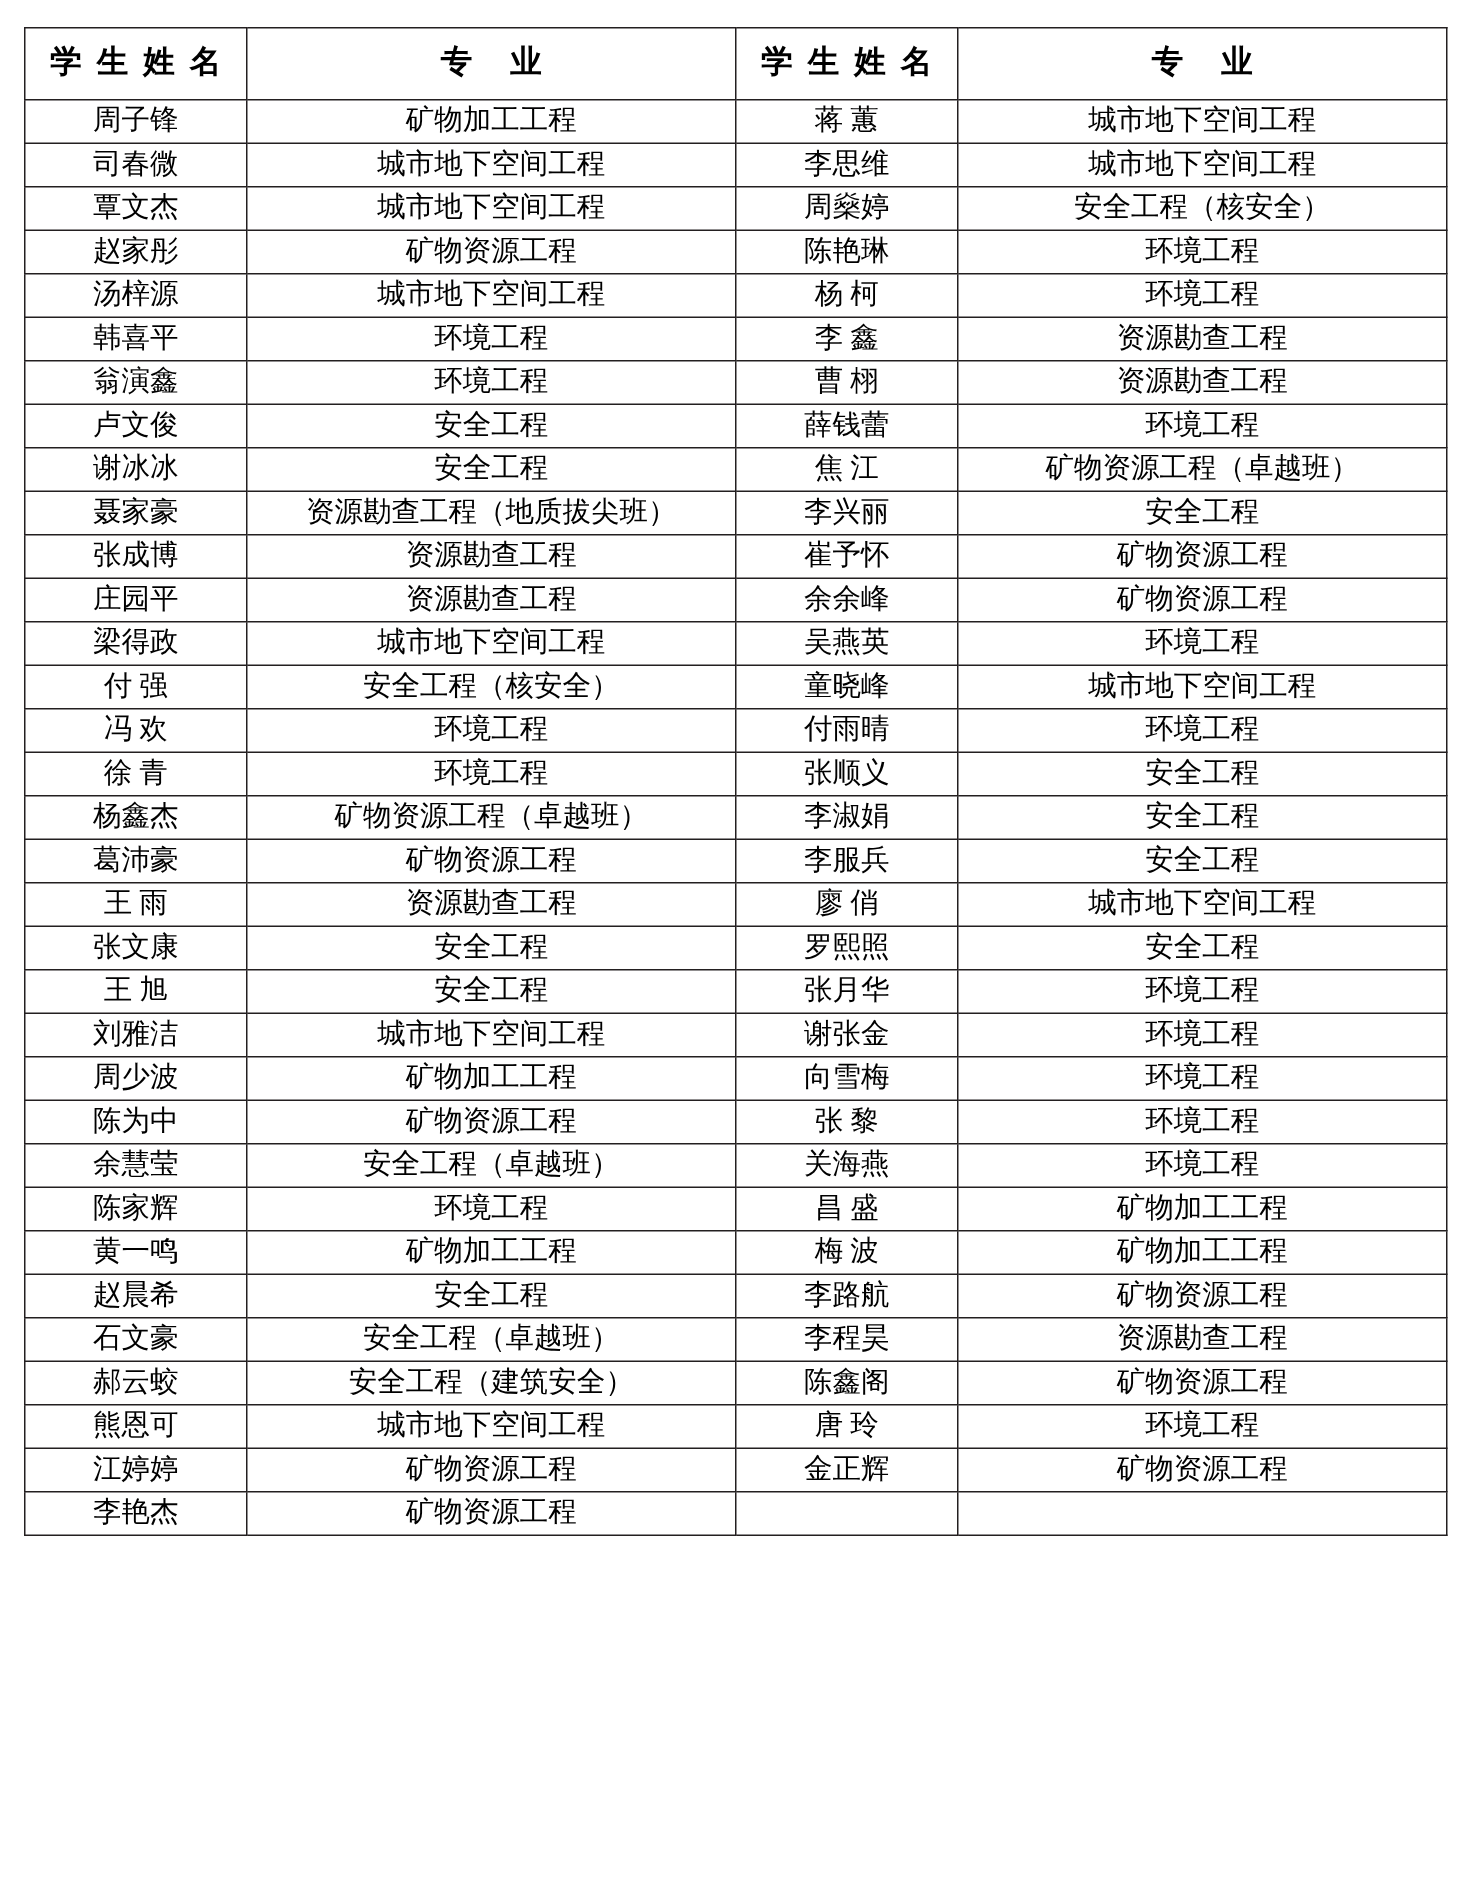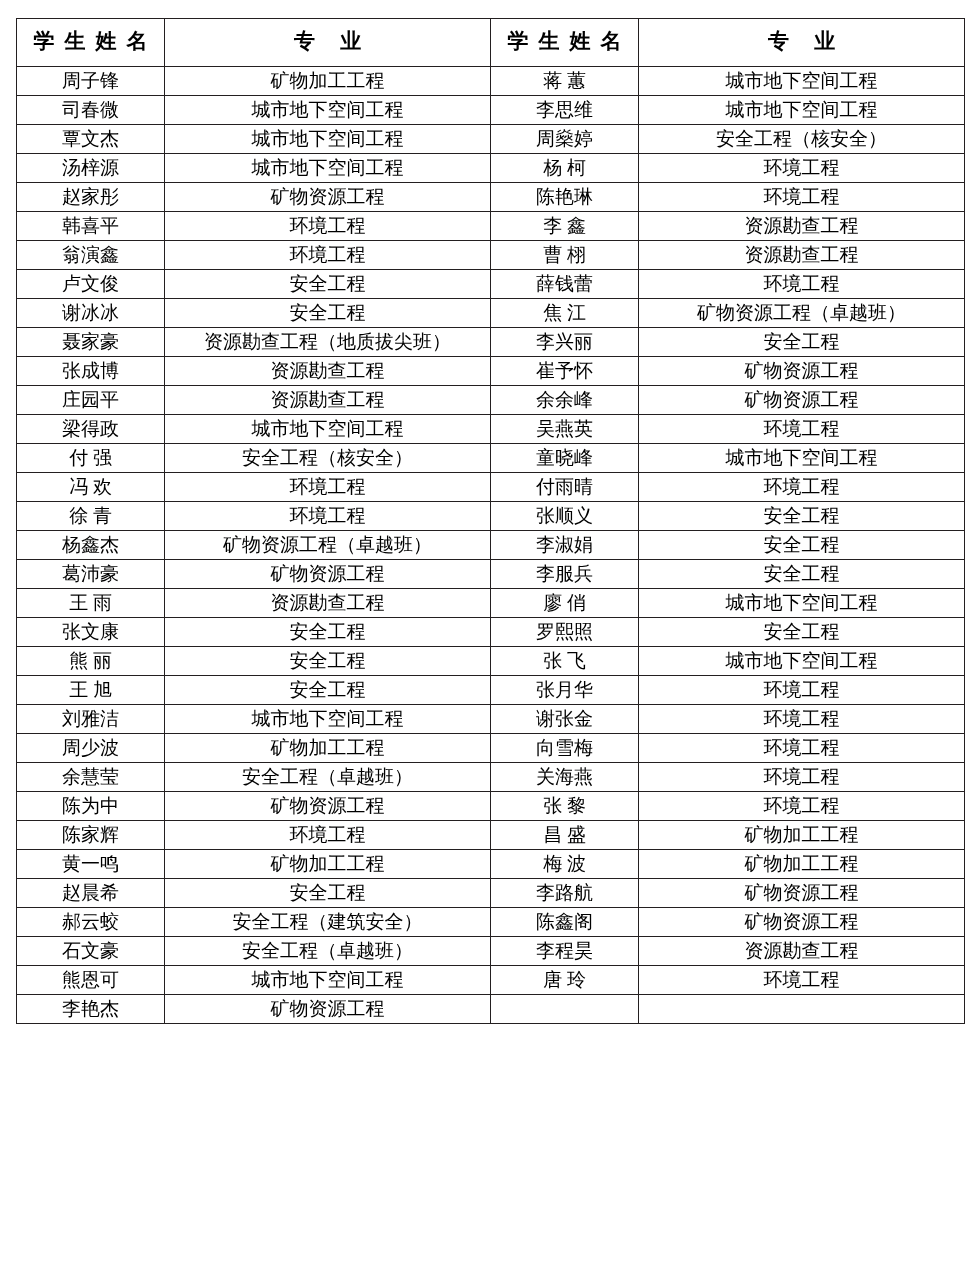--- a/index.html
+++ b/index.html
@@ -91,29 +91,29 @@
           <td class="name">李思维</td>
           <td class="major">城市地下空间工程</td>
         </tr>
         <tr>
           <td class="name">覃文杰</td>
           <td class="major">城市地下空间工程</td>
           <td class="name">周燊婷</td>
           <td class="major">安全工程（核安全）</td>
         </tr>
         <tr>
+          <td class="name">赵家彤</td>
+          <td class="major">矿物资源工程</td>
+          <td class="name">陈艳琳</td>
+          <td class="major">环境工程</td>
+        </tr>
+        <tr>
           <td class="name">汤梓源</td>
           <td class="major">城市地下空间工程</td>
           <td class="name">杨  柯</td>
-          <td class="major">环境工程</td>
-        </tr>
-        <tr>
-          <td class="name">赵家彤</td>
-          <td class="major">矿物资源工程</td>
-          <td class="name">陈艳琳</td>
           <td class="major">环境工程</td>
         </tr>
         <tr>
           <td class="name">韩喜平</td>
           <td class="major">环境工程</td>
           <td class="name">李  鑫</td>
           <td class="major">资源勘查工程</td>
         </tr>
         <tr>
           <td class="name">翁演鑫</td>
@@ -193,90 +193,90 @@
           <td class="name">廖  俏</td>
           <td class="major">城市地下空间工程</td>
         </tr>
         <tr>
           <td class="name">张文康</td>
           <td class="major">安全工程</td>
           <td class="name">罗熙照</td>
           <td class="major">安全工程</td>
         </tr>
         <tr>
-          <td class="name">熊  丽</td>
-          <td class="major">安全工程</td>
-          <td class="name">张  飞</td>
-          <td class="major">城市地下空间工程</td>
-        </tr>
-        <tr>
           <td class="name">王  旭</td>
           <td class="major">安全工程</td>
           <td class="name">张月华</td>
           <td class="major">环境工程</td>
         </tr>
         <tr>
           <td class="name">刘雅洁</td>
           <td class="major">城市地下空间工程</td>
           <td class="name">谢张金</td>
           <td class="major">环境工程</td>
         </tr>
         <tr>
           <td class="name">周少波</td>
           <td class="major">矿物加工工程</td>
           <td class="name">向雪梅</td>
+          <td class="major">环境工程</td>
+        </tr>
+        <tr>
+          <td class="name">陈为中</td>
+          <td class="major">矿物资源工程</td>
+          <td class="name">张  黎</td>
           <td class="major">环境工程</td>
         </tr>
         <tr>
           <td class="name">余慧莹</td>
           <td class="major">安全工程（卓越班）</td>
           <td class="name">关海燕</td>
           <td class="major">环境工程</td>
         </tr>
         <tr>
-          <td class="name">陈为中</td>
-          <td class="major">矿物资源工程</td>
-          <td class="name">张  黎</td>
-          <td class="major">环境工程</td>
-        </tr>
-        <tr>
           <td class="name">陈家辉</td>
           <td class="major">环境工程</td>
           <td class="name">昌  盛</td>
           <td class="major">矿物加工工程</td>
         </tr>
         <tr>
           <td class="name">黄一鸣</td>
           <td class="major">矿物加工工程</td>
           <td class="name">梅  波</td>
           <td class="major">矿物加工工程</td>
         </tr>
         <tr>
           <td class="name">赵晨希</td>
           <td class="major">安全工程</td>
           <td class="name">李路航</td>
           <td class="major">矿物资源工程</td>
+        </tr>
+        <tr>
+          <td class="name">石文豪</td>
+          <td class="major">安全工程（卓越班）</td>
+          <td class="name">李程昊</td>
+          <td class="major">资源勘查工程</td>
         </tr>
         <tr>
           <td class="name">郝云蛟</td>
           <td class="major">安全工程（建筑安全）</td>
           <td class="name">陈鑫阁</td>
           <td class="major">矿物资源工程</td>
         </tr>
         <tr>
-          <td class="name">石文豪</td>
-          <td class="major">安全工程（卓越班）</td>
-          <td class="name">李程昊</td>
-          <td class="major">资源勘查工程</td>
-        </tr>
-        <tr>
           <td class="name">熊恩可</td>
           <td class="major">城市地下空间工程</td>
           <td class="name">唐  玲</td>
           <td class="major">环境工程</td>
+        </tr>
+        <tr>
+          <td class="name">江婷婷</td>
+          <td class="major">矿物资源工程</td>
+          <td class="name">金正辉</td>
+          <td class="major">矿物资源工程</td>
         </tr>
         <tr>
           <td class="name">李艳杰</td>
           <td class="major">矿物资源工程</td>
           <td class="empty"></td>
           <td class="empty"></td>
         </tr>
       </tbody>
   </table>
 </div>

